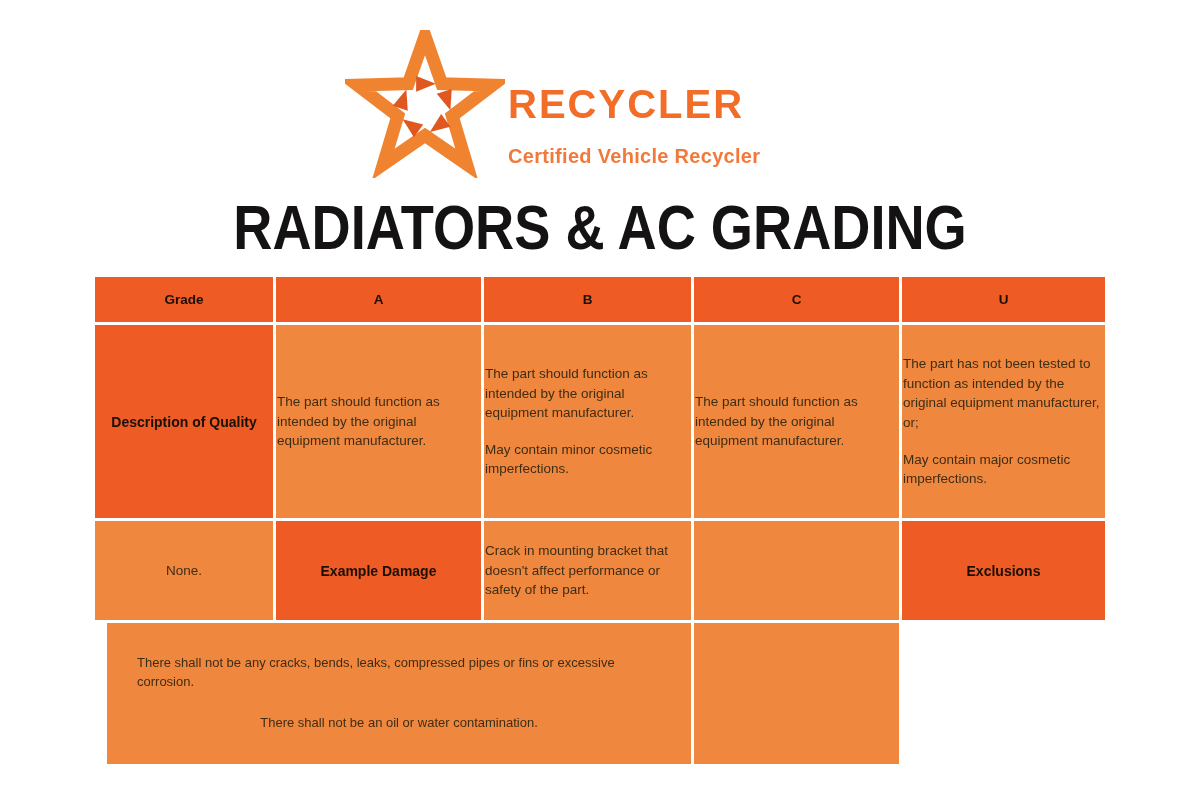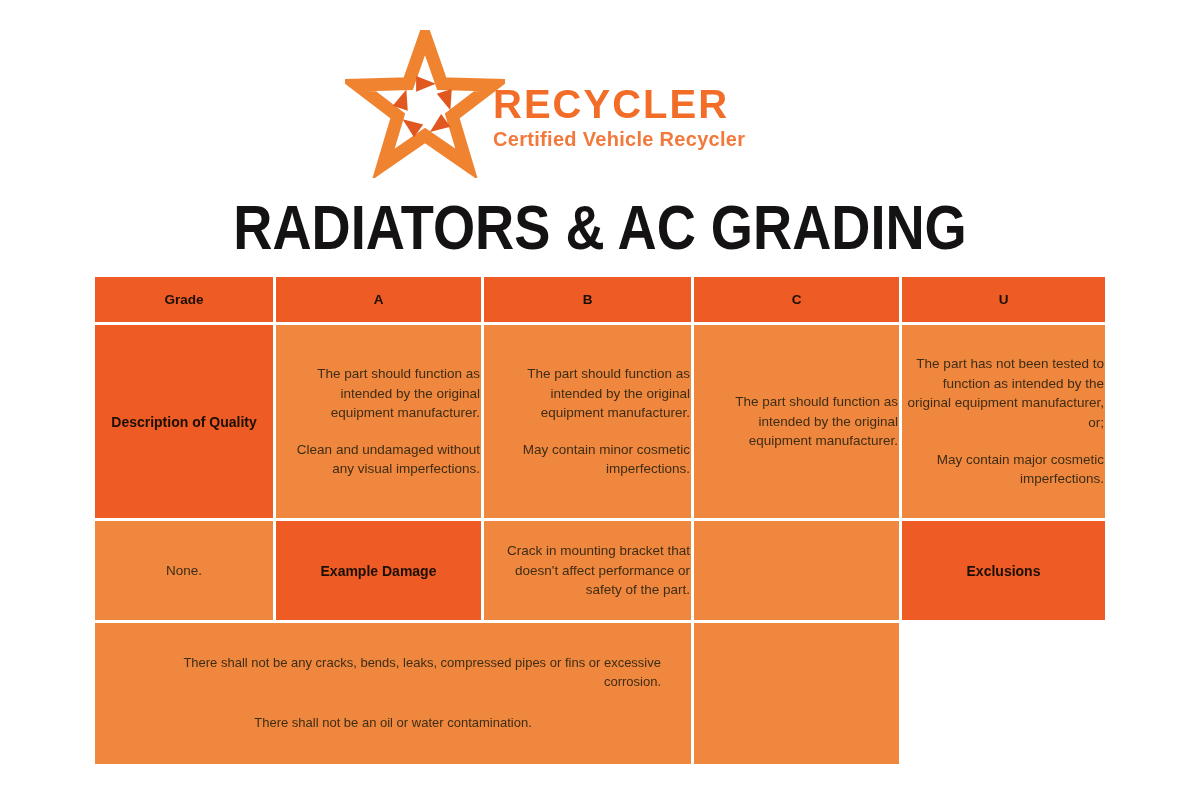--- a/index.html
+++ b/index.html
@@ -4,28 +4,28 @@
 <style>
   * { margin: 0; padding: 0; box-sizing: border-box; }
   html, body { width: 1200px; height: 800px; background: #ffffff; overflow: hidden; }
   body { position: relative; font-family: "Liberation Sans", sans-serif; }
 
   
   .logo-star {
     position: absolute; left: 345px; top: 30px;
   }
   .logo-text {
-    position: absolute; left: 493px; top: 84px; text-align: left;
+    position: absolute; left: 508px; top: 84px; text-align: left;
   }
   .brand {
     font-size: 40px; font-weight: 700; letter-spacing: 2px;
     color: #F26D28; line-height: 1;
   }
   .tagline {
-    margin-top: 5px; font-size: 20px; font-weight: 700;
+    margin-top: 22px; font-size: 20px; font-weight: 700;
     letter-spacing: 0.3px; color: #F2793B; line-height: 1;
   }
 
   
   .title {
     position: absolute; top: 196px; left: 0; width: 100%;
     text-align: center; font-size: 63px; font-weight: 700;
     color: #141212; line-height: 1; letter-spacing: 0px;
     transform: scaleX(0.86); transform-origin: center;
     white-space: nowrap;
@@ -35,37 +35,37 @@
   .grading-table {
     position: absolute; left: 95px; top: 277px;
     display: grid;
     grid-template-columns: 178px 205px 207px 205px 203px;
     grid-template-rows: 45px 193px 99px 141px;
     gap: 3px;
   }
   .cell {
     display: flex; flex-direction: column;
     justify-content: center; align-items: center;
-    text-align: right;
+    text-align: left;
   }
   .cell-dark {
     background: #EE5B25; color: #1B0F04;
     font-weight: 700; font-size: 14px; padding: 0 12px;
   }
   .cell-header {
     background: #EE5B25; color: #1B0F04;
     font-weight: 700; font-size: 13.5px;
   }
   .cell-light {
     background: #F0873E; color: #3E2D15;
     font-size: 13.5px; line-height: 1.45; padding: 6px 1px;
   }
   .cell-light p { margin: 0 0 17px 0; }
   .cell-light p:last-child { margin-bottom: 0; }
-  .cell-merged { grid-column: span 3; padding: 6px 30px; font-size: 13px; }
+  .cell-merged { grid-column: span 3; padding: 6px 30px; font-size: 13px; margin-left: 12px; }
   .cell-merged p { margin: 0 0 22px 0; }
   .cell-merged p:last-child { margin-bottom: 0; }
 </style>
 </head>
 <body>
 
 <svg class="logo-star" width="160" height="148" viewBox="0 0 160 150" xmlns="http://www.w3.org/2000/svg">
   <path d="M80,6 L97,54.5 L148.5,55.8 L107.6,87 L122.3,136.2 L80,107 L37.7,136.2 L52.4,87 L11.5,55.8 L63,54.5 Z" fill="#ffffff" stroke="#F08330" stroke-width="13" stroke-linejoin="miter"></path>
   <g fill="#E0571F">
     <polygon points="-9,-8 11,0 -9,8" transform="translate(80,54.5) rotate(0)"></polygon>
@@ -87,21 +87,20 @@
 
   <div class="cell cell-header">Grade</div>
   <div class="cell cell-header">A</div>
   <div class="cell cell-header">B</div>
   <div class="cell cell-header">C</div>
   <div class="cell cell-header">U</div>
 
   <div class="cell cell-dark">Description of Quality</div>
   <div class="cell cell-light">
     <p>The part should function as intended by the original equipment manufacturer.</p>
-    <p>Clean and undamaged without any visual imperfections.</p>
   </div>
   <div class="cell cell-light">
     <p>The part should function as intended by the original equipment manufacturer.</p>
     <p>May contain minor cosmetic imperfections.</p>
   </div>
   <div class="cell cell-light">
     <p>The part should function as intended by the original equipment manufacturer.</p>
   </div>
   <div class="cell cell-light">
     <p>The part has not been tested to function as intended by the original equipment manufacturer, or;</p>

